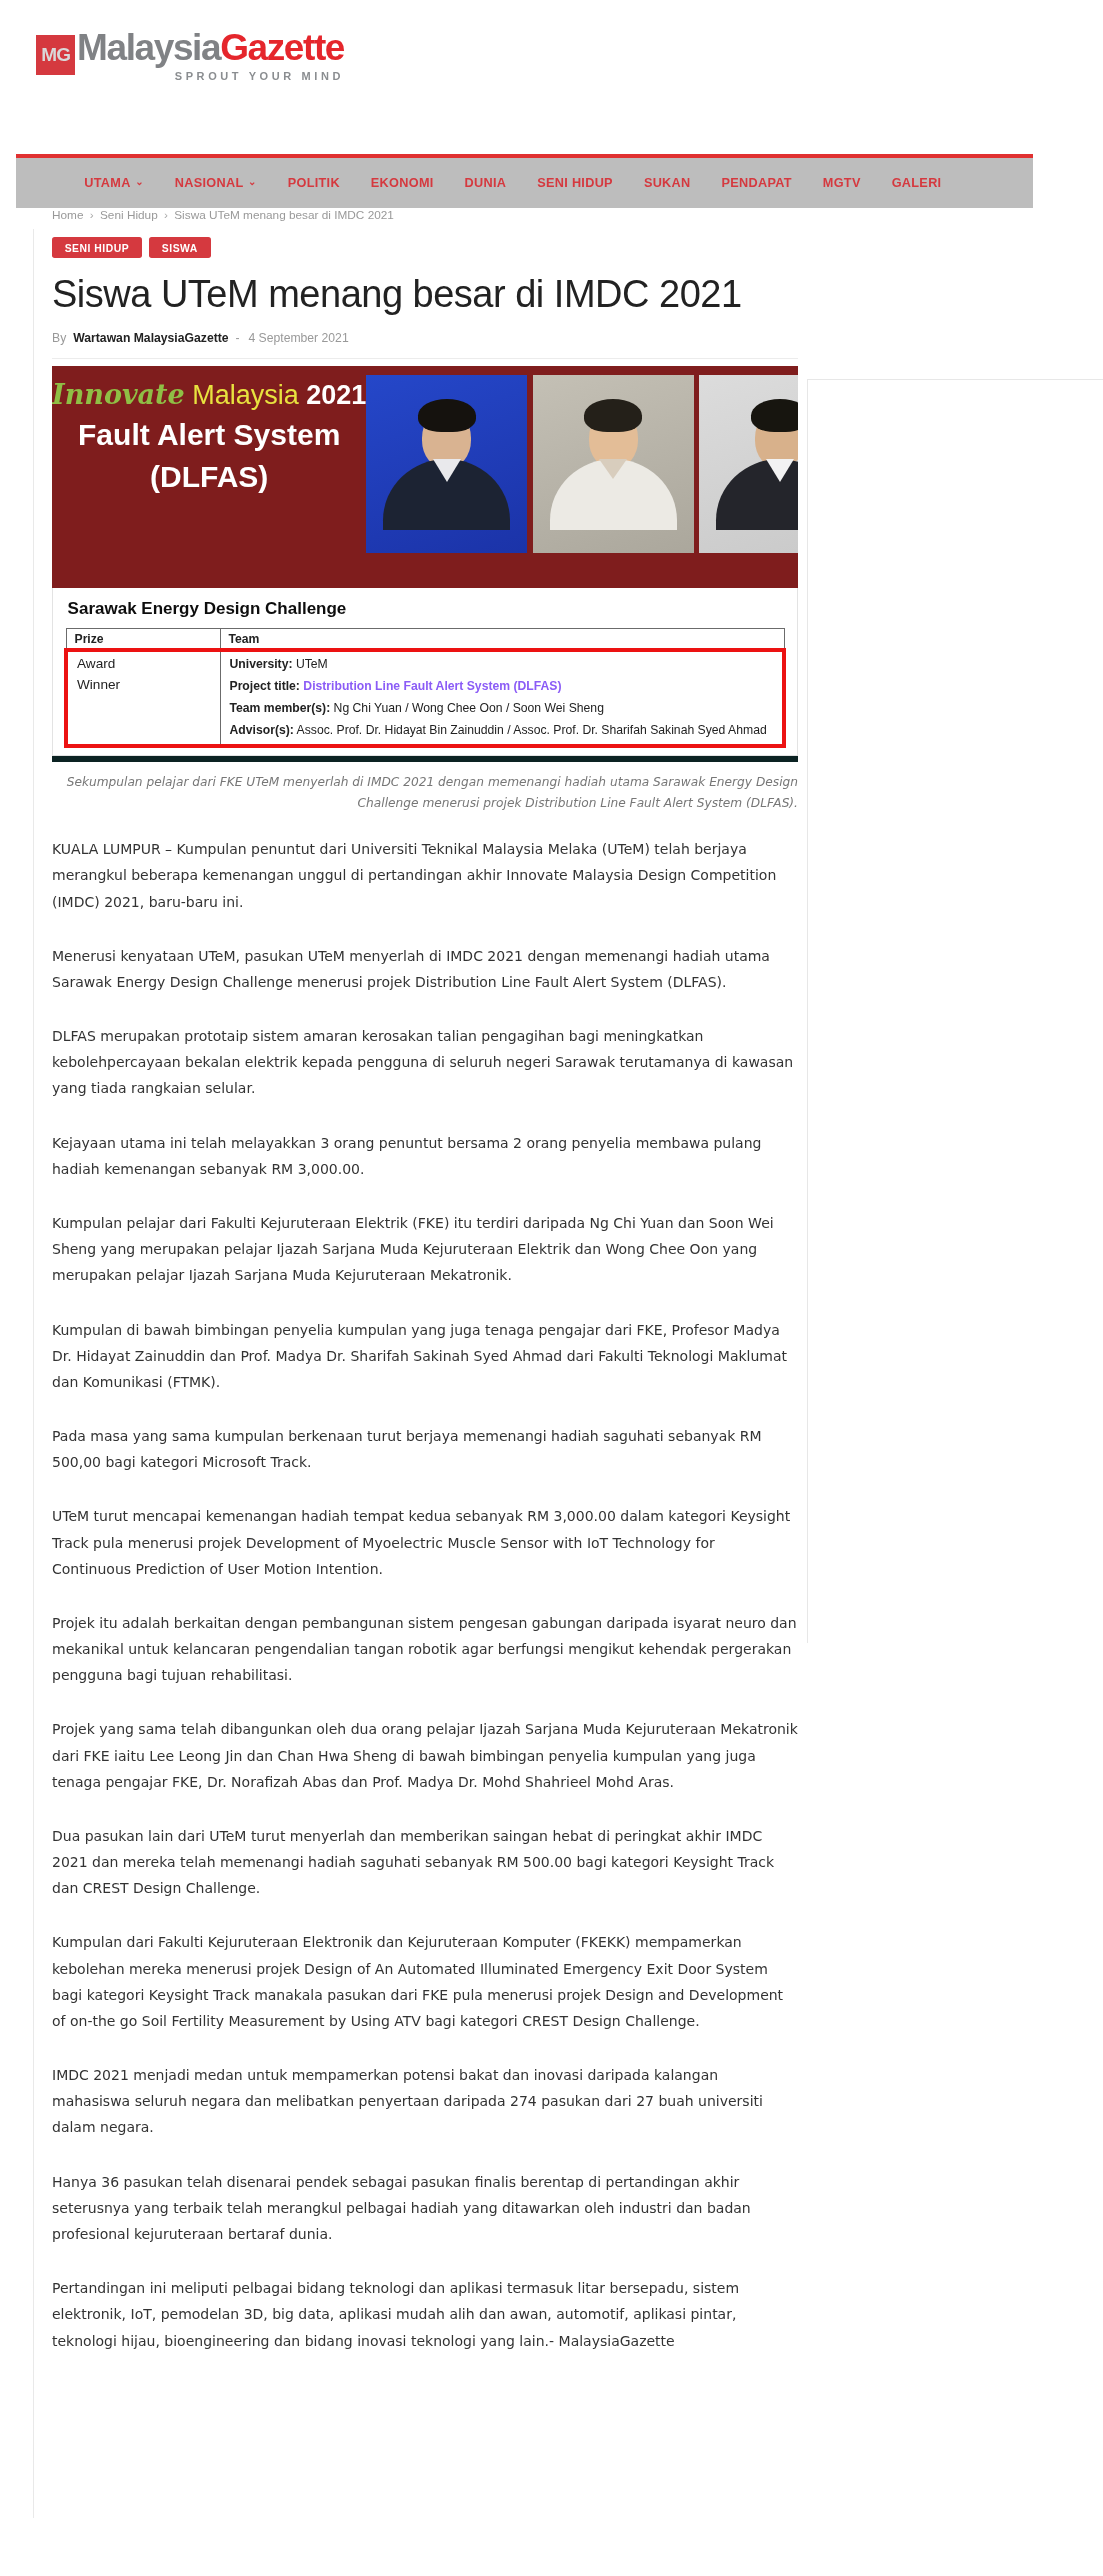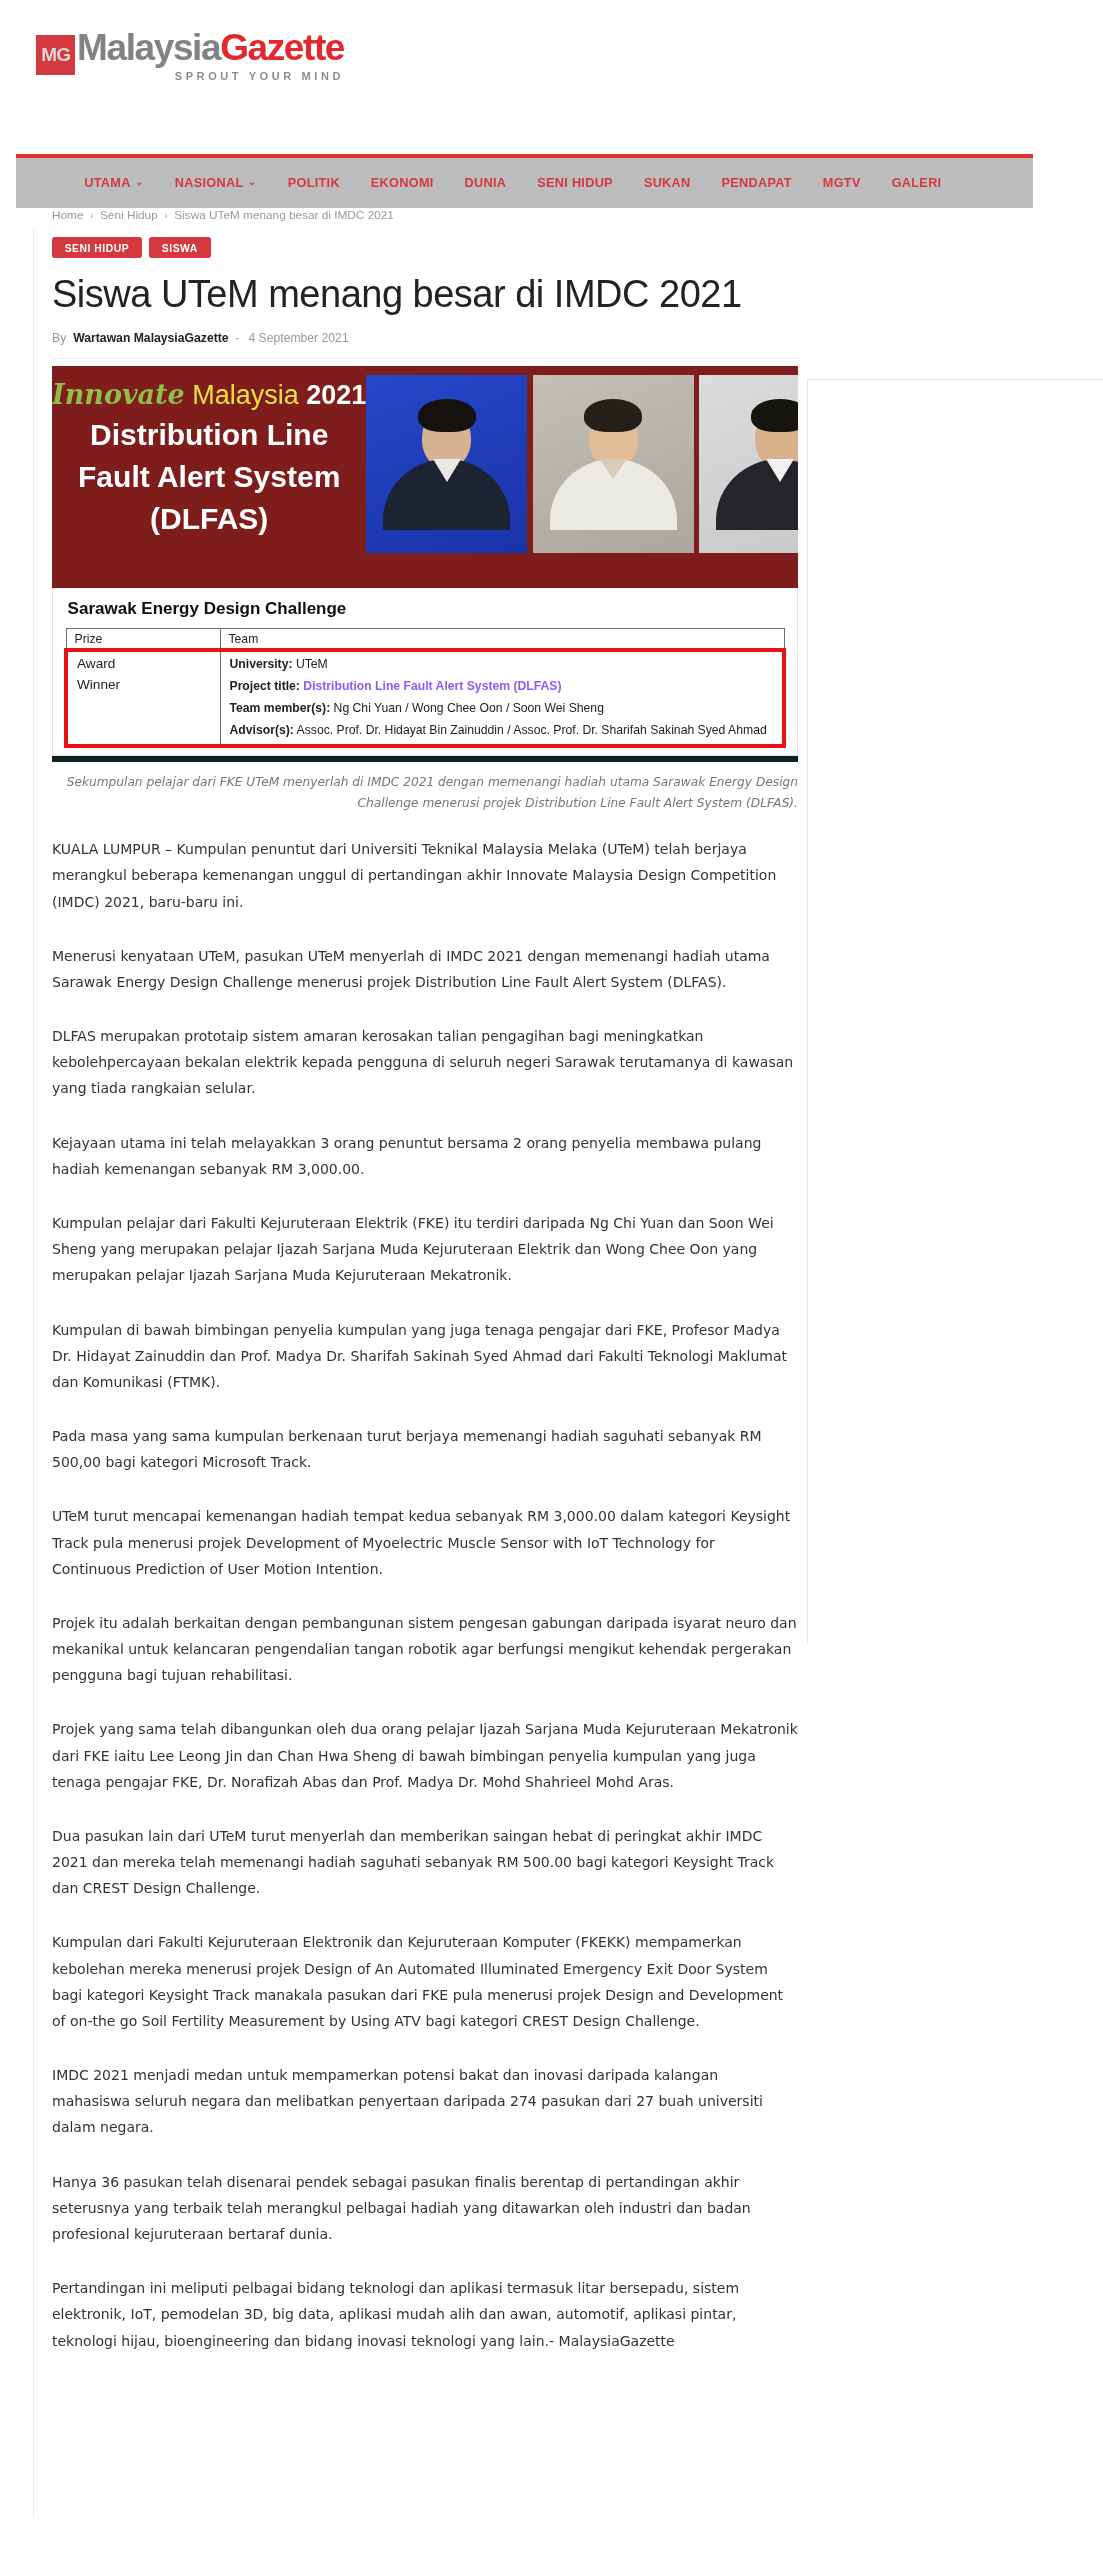--- a/index.html
+++ b/index.html
@@ -84,21 +84,21 @@
   .p2 { background:linear-gradient(160deg,#c4c0b5,#aba79c); }
   .p2 .head { background:#e3bd97; } .p2 .head:before { background:#242019; }
   .p2 .torso { background:#eceae4; } .p2 .torso:before { border-top:20px solid #d8cdbd; }
   .p3 { background:linear-gradient(160deg,#dcdcdc,#c9c9c9); }
   .p3 .head { background:#d8b18b; } .p3 .head:before { background:#17150f; }
   .p3 .torso { background:#24252b; } .p3 .torso:before { border-top:23.6px solid #f2f2f2; }
   .fi-white { background:#fff; padding:9px 11px 7.3px; border:0.9px solid #e3e3e3; border-top:none; }
   .fi-challenge { font-size:17px; font-weight:700; color:#0d0d0d; margin:1.8px 0 9px 3.6px; }
   table.prize-table { width:100%; border-collapse:collapse; font-size:12.2px; color:#222; }
   table.prize-table th, table.prize-table td { border:0.9px solid #6b6b6b; text-align:left; padding:1.8px 9px; }
-  table.prize-table th { font-weight:400; height:22px;padding-left:8px; }
+  table.prize-table th { font-weight:700; height:22px;padding-left:8px; }
   td.prize-cell { width:154px; vertical-align:top; font-size:13.6px; padding-top:5.4px; }
   td.prize-cell span { display:block; width:63px; line-height:1.5; }
   td.team-cell { vertical-align:top; padding:4.5px 9px 6.3px; line-height:1.8; }
   td.team-cell b { font-weight:700; }
   .link-blue { color:#8b5cf6;font-weight:bold; }
   tr.winner td { border-top:4.5px solid #ec1212; border-bottom:4.5px solid #ec1212; }
   tr.winner td:first-child { border-left:4.5px solid #ec1212; }
   tr.winner td:last-child { border-right:4.5px solid #ec1212; }
   .fi-strip { height:6.3px; background:#0c2323; }
   .caption {
@@ -184,21 +184,20 @@
 
   <div class="figure">
     <div class="fi-black">
       <div class="fi-left">
         <div class="fi-event">
           <span class="script">Innovate</span>
           <span class="yellow">Malaysia</span>
           <span class="year">2021</span>
         </div>
         <div class="fi-proj">
-          <div>Distribution Line</div>
           <div>Fault Alert System</div>
           <div>(DLFAS)</div>
         </div>
       </div>
       <div class="fi-photos">
         <div class="photo p1">
             <div class="head"></div>
             <div class="torso"></div>
           </div>
         <div class="photo p2">

